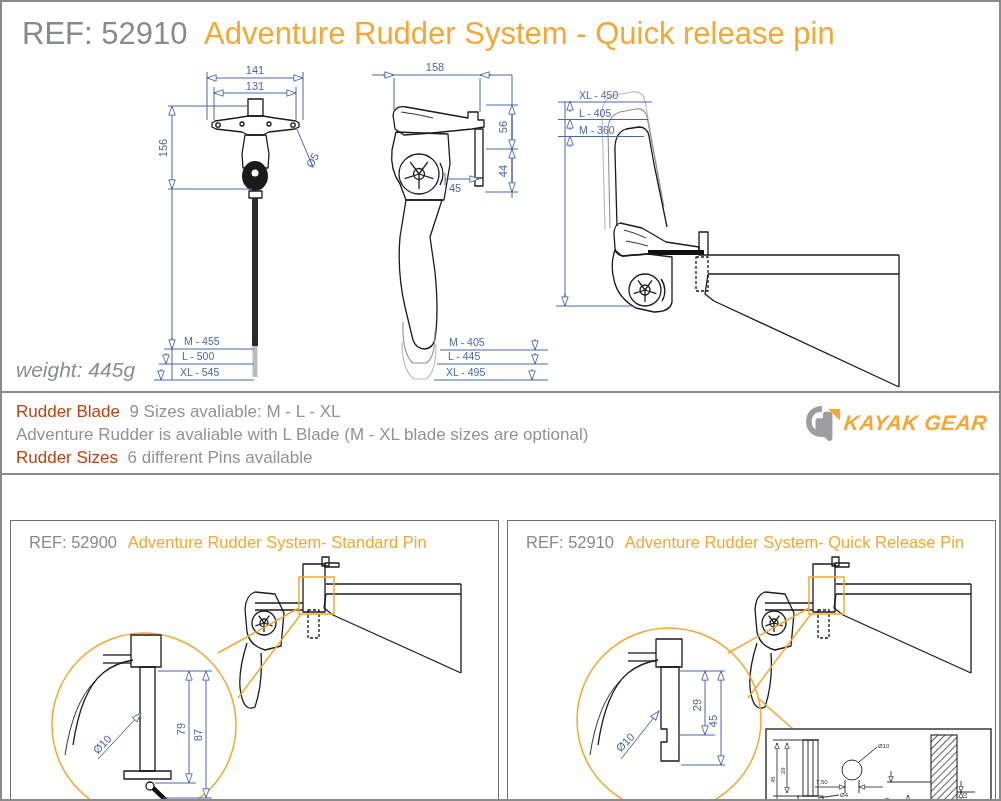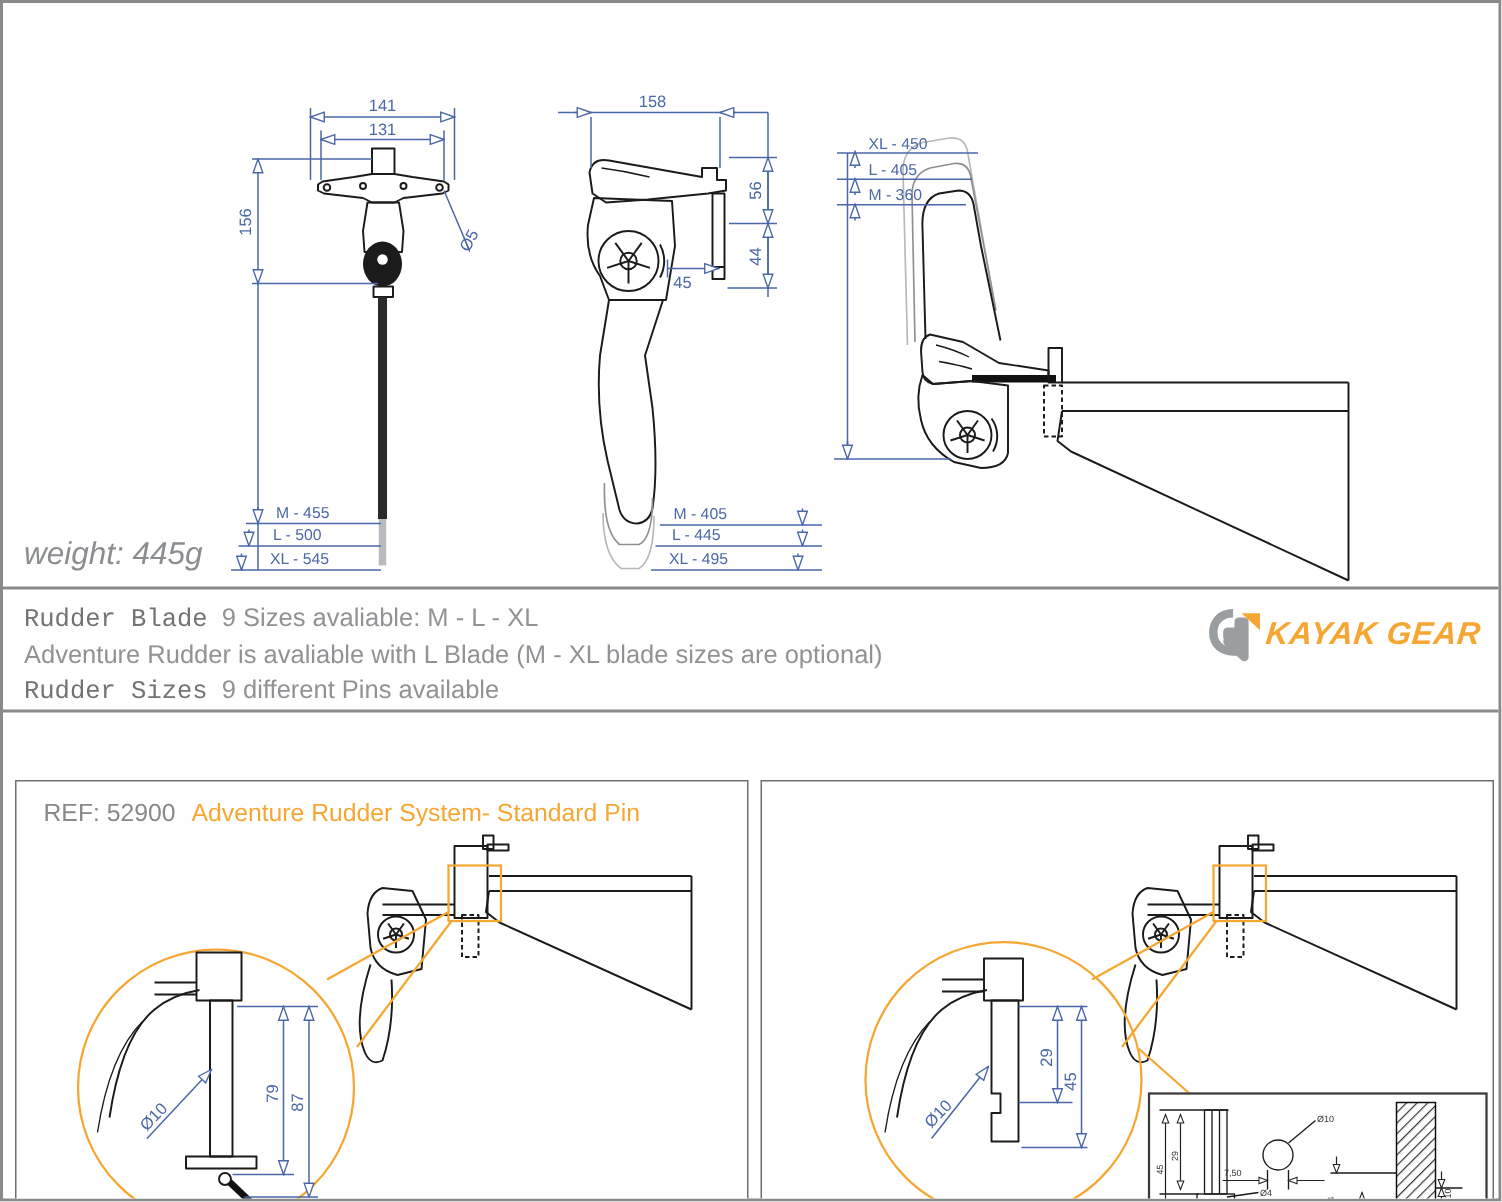--- a/index.html
+++ b/index.html
@@ -10,21 +10,21 @@
   .title .ref{color:#88898b;}
   .title .name{color:#f6a733;margin-left:8px;}
   .weight{position:absolute;left:14px;top:356px;font-size:21px;color:#8b8e91;font-style:italic;}
   svg{position:absolute;overflow:visible;}
   #topsvg{left:0;top:55px;}
   .infostrip{position:absolute;left:0;top:389px;width:1001px;height:84px;
              border-top:2px solid #8a8a8a;border-bottom:2px solid #8a8a8a;
              box-sizing:border-box;}
   .infostrip .lines{position:absolute;left:14px;top:7px;font-size:17px;
              color:#909295;line-height:23px;white-space:nowrap;}
-  .olabel{color:#737373;font-family:Liberation Mono, monospace;}
+  .olabel{color:#c2410c;}
   .logo{position:absolute;right:16px;top:14px;display:flex;align-items:center;gap:4px;}
   .logo .wordmark{color:#f6a733;font-weight:bold;font-style:italic;font-size:21px;
              letter-spacing:.5px;transform:skewX(-6deg);white-space:nowrap;}
   .panel{position:absolute;top:478px;width:489px;height:313px;
          border:1.5px solid #6f6f6f;box-sizing:border-box;background:#fff;margin-top:40px;}
   #panelL{left:8px;} #panelR{left:505px;}
   .phead{position:absolute;left:18px;top:12px;font-size:16.5px;white-space:nowrap;z-index:2;}
   .phead .ref{color:#88898b;} .phead .name{color:#f6a733;margin-left:6px;}
   .panel svg{left:0;top:0;}
   
@@ -36,20 +36,24 @@
   .dimt{fill:#4a67a8;font-size:11px;font-family:"Liberation Sans",sans-serif;}
   .sizt{fill:#4a67a8;font-size:10.5px;font-family:"Liberation Sans",sans-serif;}
   .mint{fill:#333;font-size:6px;font-family:"Liberation Sans",sans-serif;}
   .org{stroke:#f6a733;fill:none;stroke-width:1.5;}
 </style>
 </head>
 <body>
 
 <div class="sheet">
 
+  <div class="title">
+    <span class="ref">REF: 52910</span>
+    <span class="name">Adventure Rudder System - Quick release pin</span>
+  </div>
 
   <svg id="topsvg" width="1001" height="335" viewBox="0 55 1001 335">
     <defs>
       <marker id="arr" viewBox="0 0 12 9" markerWidth="11" markerHeight="9" refX="11" refY="4.5" orient="auto-start-reverse" markerUnits="userSpaceOnUse">
         <path d="M1,1 L11,4.5 L1,8 Z" fill="#fff" stroke="#4a67a8" stroke-width="1"></path>
       </marker>
       <marker id="arrk" viewBox="0 0 8 6" markerWidth="7" markerHeight="6" refX="7" refY="3" orient="auto-start-reverse" markerUnits="userSpaceOnUse">
         <path d="M0.5,0.5 L7,3 L0.5,5.5 Z" fill="#fff" stroke="#222" stroke-width="0.8"></path>
       </marker>
       <pattern id="hatch" width="5" height="5" patternUnits="userSpaceOnUse" patternTransform="rotate(45)">
@@ -192,21 +196,21 @@
 
   <div class="infostrip">
     <div class="lines">
       <div>
         <span class="olabel">Rudder Blade</span>
         &nbsp;<span>9 Sizes avaliable: M - L - XL</span>
       </div>
       <div>Adventure Rudder is avaliable with L Blade (M - XL blade sizes are optional)</div>
       <div>
         <span class="olabel">Rudder Sizes</span>
-        &nbsp;<span>9 different Pins available</span>
+        &nbsp;<span>6 different Pins available</span>
       </div>
     </div>
     <div class="logo">
       <svg width="34" height="32" viewBox="0 0 36 34" style="position:static">
         <path d="M17,2 C8,2 3,8 3,15.5 C3,24 9,29 17,29 L21,29 L21,19 L13,19 L13,15 L21,15 L21,8 L25,8 L25,33 L13,22 L21,29" fill="none" stroke="#9b9ea1" stroke-width="6" stroke-linejoin="round"></path>
         <polygon points="23,2 36,2 36,14" fill="#f6a733"></polygon>
       </svg>
       <span class="wordmark">KAYAK GEAR</span>
     </div>
   </div>
@@ -263,20 +267,24 @@
         <line class="dim" x1="203" y1="628" x2="203" y2="755" marker-start="url(#arr)" marker-end="url(#arr)"></line>
         <text class="dimt" transform="translate(182,686) rotate(-90)" text-anchor="middle">79</text>
         <text class="dimt" transform="translate(199,692) rotate(-90)" text-anchor="middle">87</text>
         <line class="dim" x1="95" y1="716" x2="138" y2="670" marker-end="url(#arr)"></line>
         <text class="dimt" transform="translate(102,704) rotate(-46)" text-anchor="middle" font-size="13">Ø10</text>
       </g>
     </svg>
   </div>
 
   <div class="panel" id="panelR">
+    <div class="phead">
+      <span class="ref">REF: 52910</span>
+      <span class="name">Adventure Rudder System- Quick Release Pin</span>
+    </div>
     <svg width="486" height="310" viewBox="505 478 486 310">
 
       <g>
         <rect class="blk" x="810" y="521" width="22" height="48"></rect>
         <rect class="blk" x="829" y="514" width="7" height="9"></rect>
         <rect class="blk" x="832" y="520" width="14" height="4"></rect>
         <line class="blk" x1="762" y1="560" x2="810" y2="560"></line>
         <line class="blk" x1="762" y1="567" x2="810" y2="567"></line>
         <path class="blk" d="M762,549 Q753,552 752,566 L754,589 Q757,603 772,607 L788,603 L791,570 L782,551 Z"></path>
         <circle class="blk" cx="771" cy="580" r="12"></circle>

